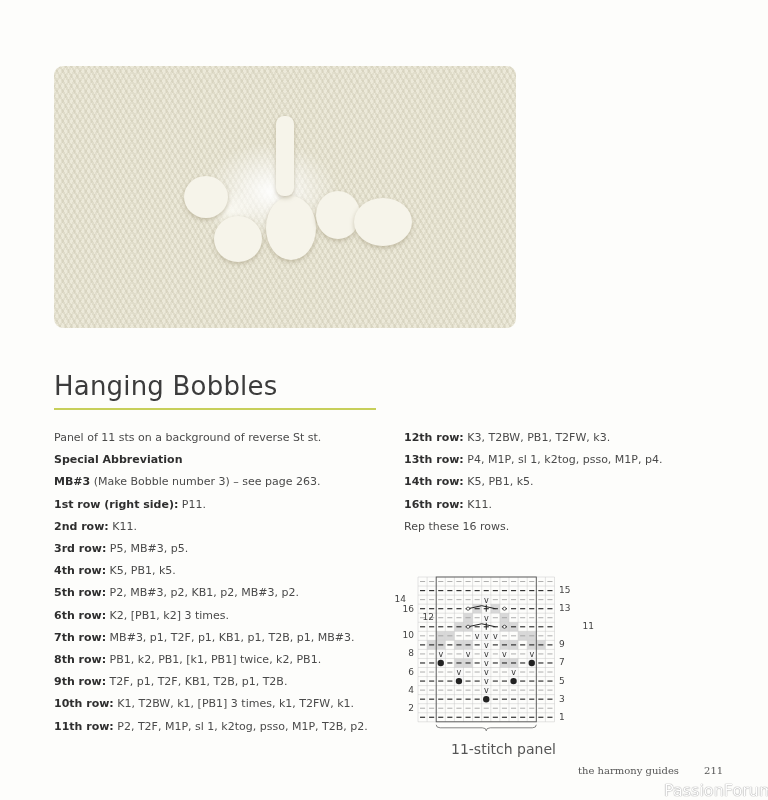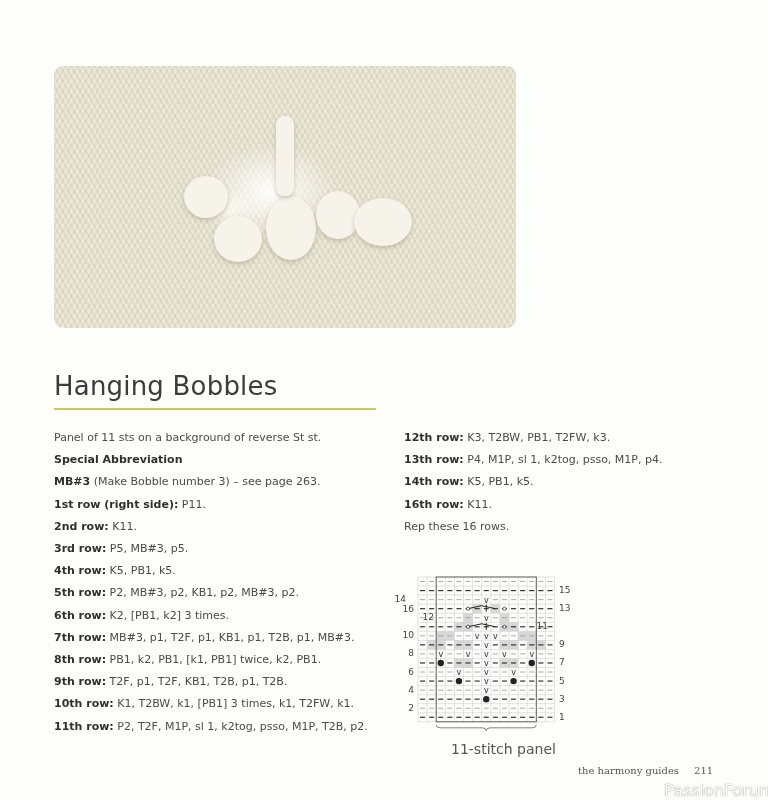--- a/index.html
+++ b/index.html
@@ -26,21 +26,21 @@
   .rule { position: absolute; left: 54px; top: 408px; width: 322px; height: 2px; background: #c7cf5a; }
   .col { position: absolute; font-size: 11px; line-height: 22.2px; }
   .col.left { left: 54px; top: 427px; width: 340px; }
   .col.right { left: 404px; top: 427px; width: 300px; }
   .line { white-space: nowrap; }
   .b { font-weight: bold; color: #2f2f2f; }
   .chart { position: absolute; left: 400px; top: 572px; width: 170px; height: 190px; }
   .ylab { position: absolute; font-size: 9px; color: #444; width: 14px; text-align: right; }
   .caption { position: absolute; left: 451px; top: 741px; font-size: 14px; color: #555; }
   .footer { position: absolute; left: 578px; top: 765px; font-size: 10px; color: #555; font-family: "DejaVu Serif", serif; }
-  .footer .pg { margin-left: 15px; }
+  .footer .pg { margin-left: 25px; }
   .watermark { position: absolute; left: 664px; top: 781px; font-size: 16px; color: #fff; text-shadow: 0 0 1px #999, 0 0 1px #999; }
 </style>
 </head>
 <body>
 
 <div class="photo">
   <div class="bobble" style="left:130px;top:110px;width:44px;height:42px;"></div>
   <div class="bobble" style="left:160px;top:150px;width:48px;height:46px;"></div>
   <div class="bobble" style="left:212px;top:130px;width:50px;height:64px;"></div>
   <div class="bobble" style="left:262px;top:125px;width:44px;height:48px;"></div>
@@ -439,21 +439,21 @@
     <div class="ylab" style="left: 400px; top: 604px;">16</div>
     <div class="ylab" style="left: 392px; top: 594.1px;">14</div>
     <div class="ylab" style="left: 420px; top: 612.2px;">12</div>
     <div class="ylab" style="left: 400px; top: 630.3px;">10</div>
     <div class="ylab" style="left: 400px; top: 648.4px;">8</div>
     <div class="ylab" style="left: 400px; top: 666.5px;">6</div>
     <div class="ylab" style="left: 400px; top: 684.6px;">4</div>
     <div class="ylab" style="left: 400px; top: 702.7px;">2</div>
     <div class="ylab" style="text-align: left; left: 559px; top: 585.05px;">15</div>
     <div class="ylab" style="text-align: left; left: 559px; top: 603.15px;">13</div>
-    <div class="ylab" style="text-align: right; left: 534px; top: 621.25px;">11</div>
+    <div class="ylab" style="text-align: right; left: 580px; top: 621.25px;">11</div>
     <div class="ylab" style="text-align: left; left: 559px; top: 639.35px;">9</div>
     <div class="ylab" style="text-align: left; left: 559px; top: 657.45px;">7</div>
     <div class="ylab" style="text-align: left; left: 559px; top: 675.55px;">5</div>
     <div class="ylab" style="text-align: left; left: 559px; top: 693.65px;">3</div>
     <div class="ylab" style="text-align: left; left: 559px; top: 711.75px;">1</div>
   </div>
 <div class="caption">11-stitch panel</div>
 
 <div class="footer"><span>the harmony guides</span><span class="pg">211</span></div>
 <div class="watermark">PassionForum.ru</div>

